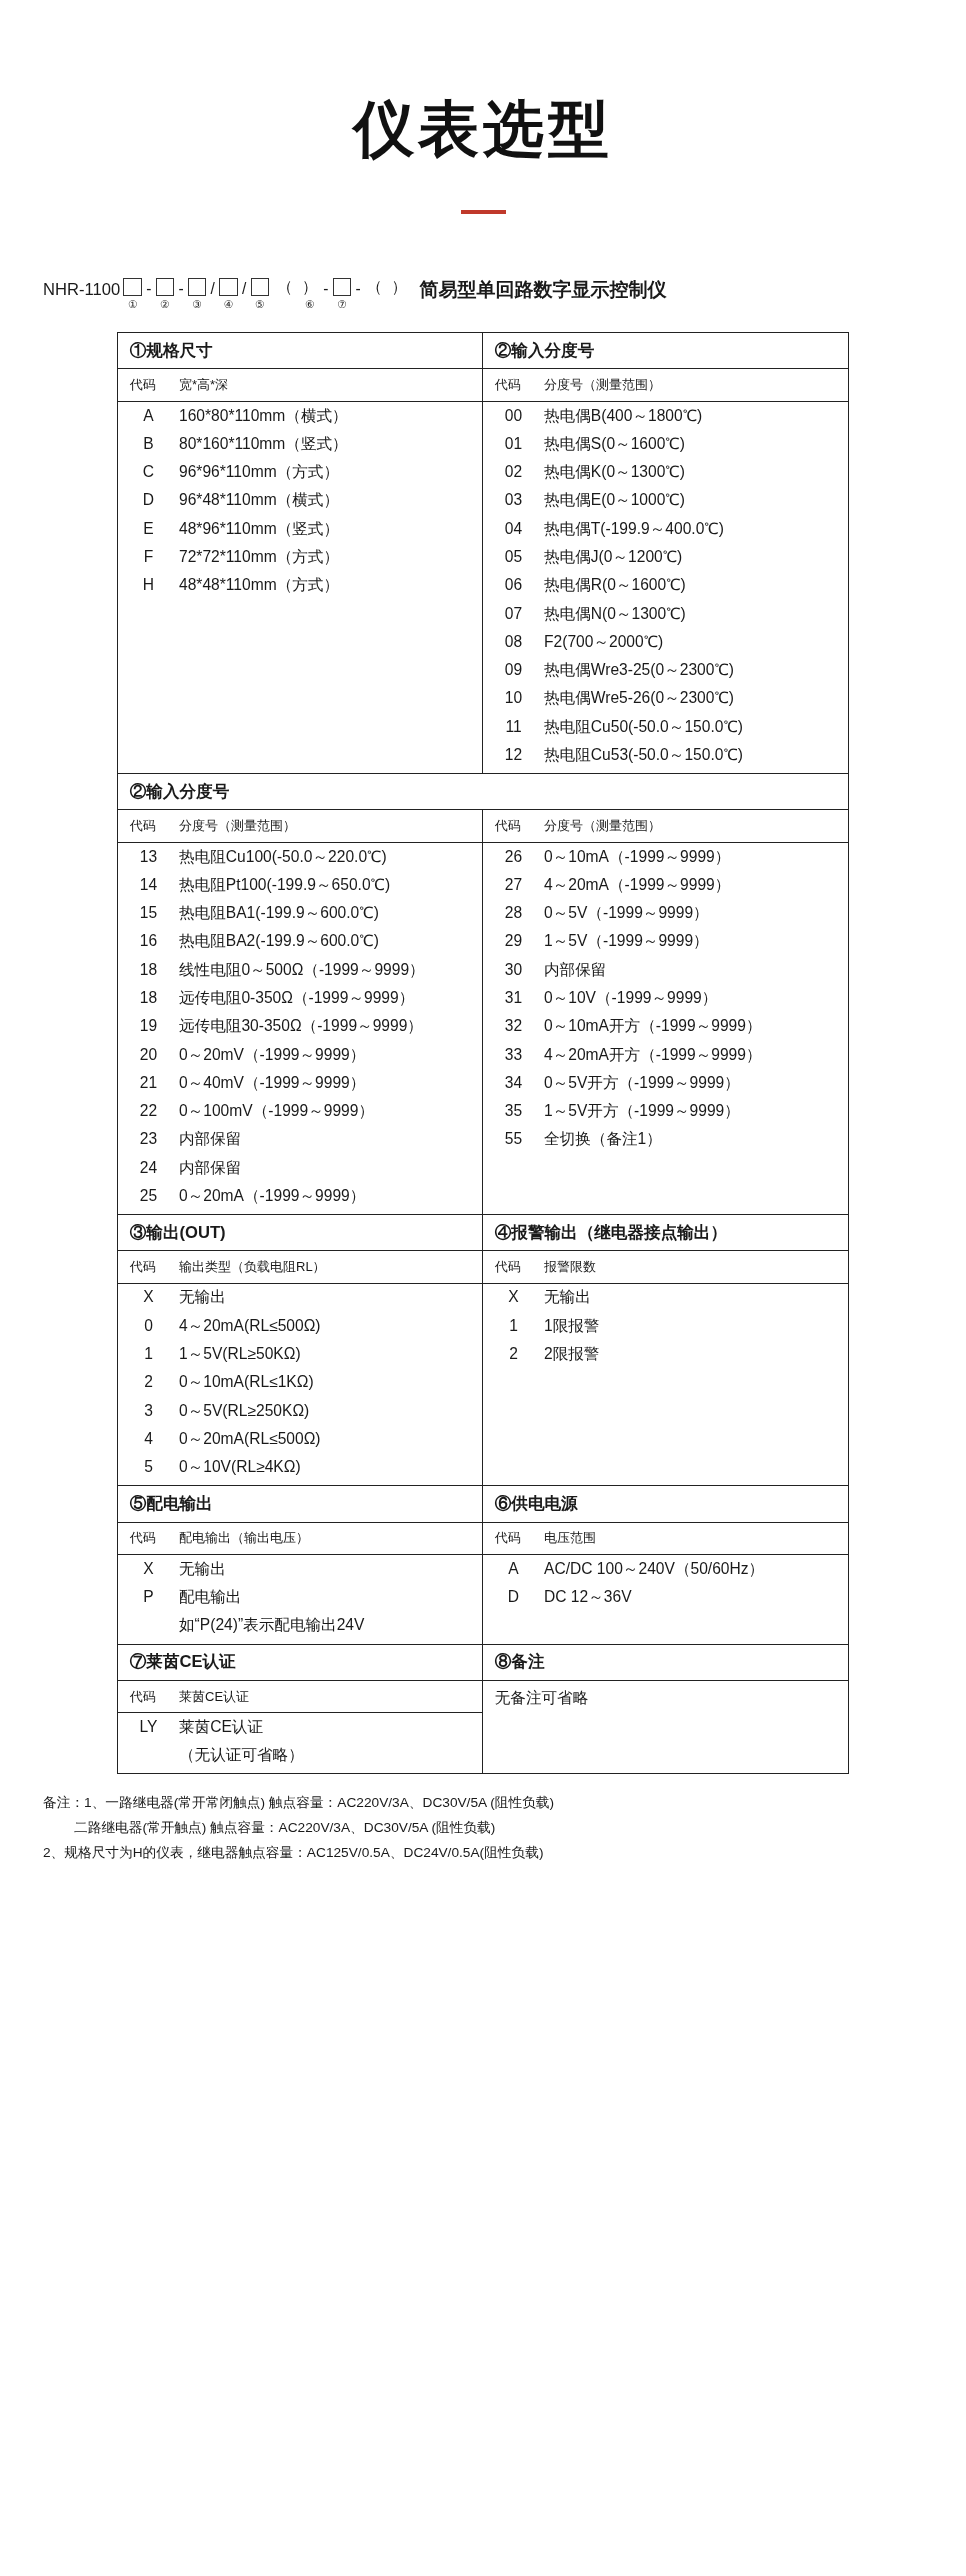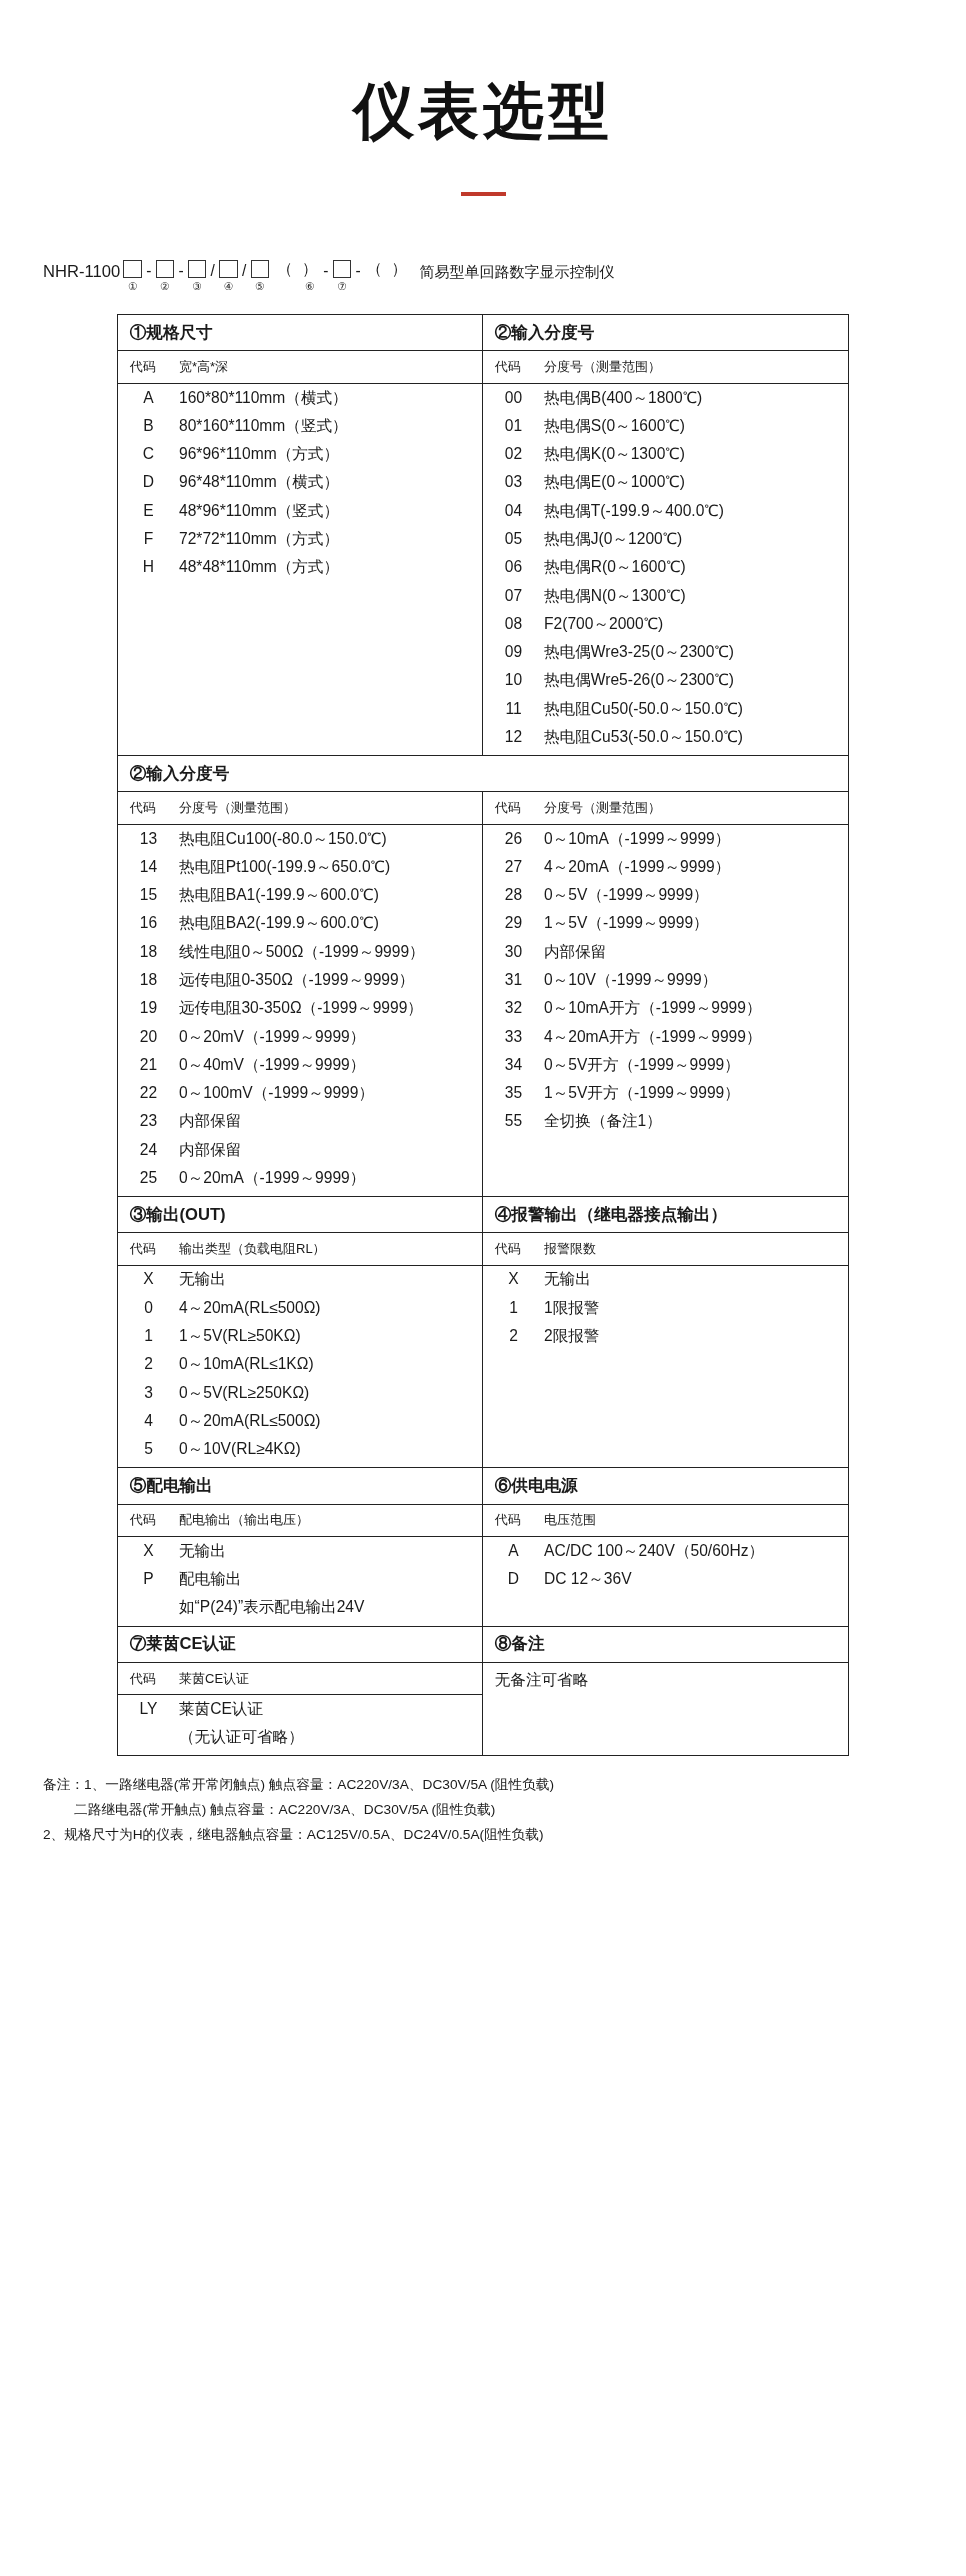--- a/index.html
+++ b/index.html
@@ -18,21 +18,21 @@
     min-height: 2576px;
     box-sizing: border-box;
     padding: 0 0 29px 0;
     position: relative;
   }
   .title {
     text-align: center;
     font-size: 61px;
     font-weight: bold;
     letter-spacing: 3.9px;
-    padding-top: 71px;
+    padding-top: 89px;
     color: #111;
     font-family: "Liberation Sans", sans-serif;
   }
   .title-rule {
     width: 45px;
     height: 3.9px;
     background: #c0392b;
     margin: 39px auto 0 auto;
   }
 
@@ -80,25 +80,26 @@
     font-size: 10.7px;
     margin-top: 2.9px;
     line-height: 11.7px;
   }
   .code-sep {
     font-size: 15.6px;
     line-height: 23.4px;
     padding: 2px 1px 0 1px;
   }
   .model-suffix {
-    font-size: 15px;
+    font-size: 19px;
     line-height: 25px;
     padding-top: 2px;
     padding-left: 7.8px;
     white-space: nowrap;
+    font-weight: bold;
   }
 
   
   .tables {
     margin: 21.5px auto 0 auto;
     width: 732px;
     border: 1px solid #222;
     box-sizing: border-box;
   }
   .trow {
@@ -342,21 +343,21 @@
       <div class="sec-head">②输入分度号</div>
       <div class="trow">
         <div class="tcol">
           <div class="col-head">
             <div class="c1">代码</div>
             <div class="c2">分度号（测量范围）</div>
           </div>
           <div class="rows pad-block" id="rows-input-b-left">
               <div class="row">
                 <div class="c1">13</div>
-                <div class="c2">热电阻Cu100(-80.0～150.0℃)</div>
+                <div class="c2">热电阻Cu100(-50.0～220.0℃)</div>
               </div>
               <div class="row">
                 <div class="c1">14</div>
                 <div class="c2">热电阻Pt100(-199.9～650.0℃)</div>
               </div>
               <div class="row">
                 <div class="c1">15</div>
                 <div class="c2">热电阻BA1(-199.9～600.0℃)</div>
               </div>
               <div class="row">

